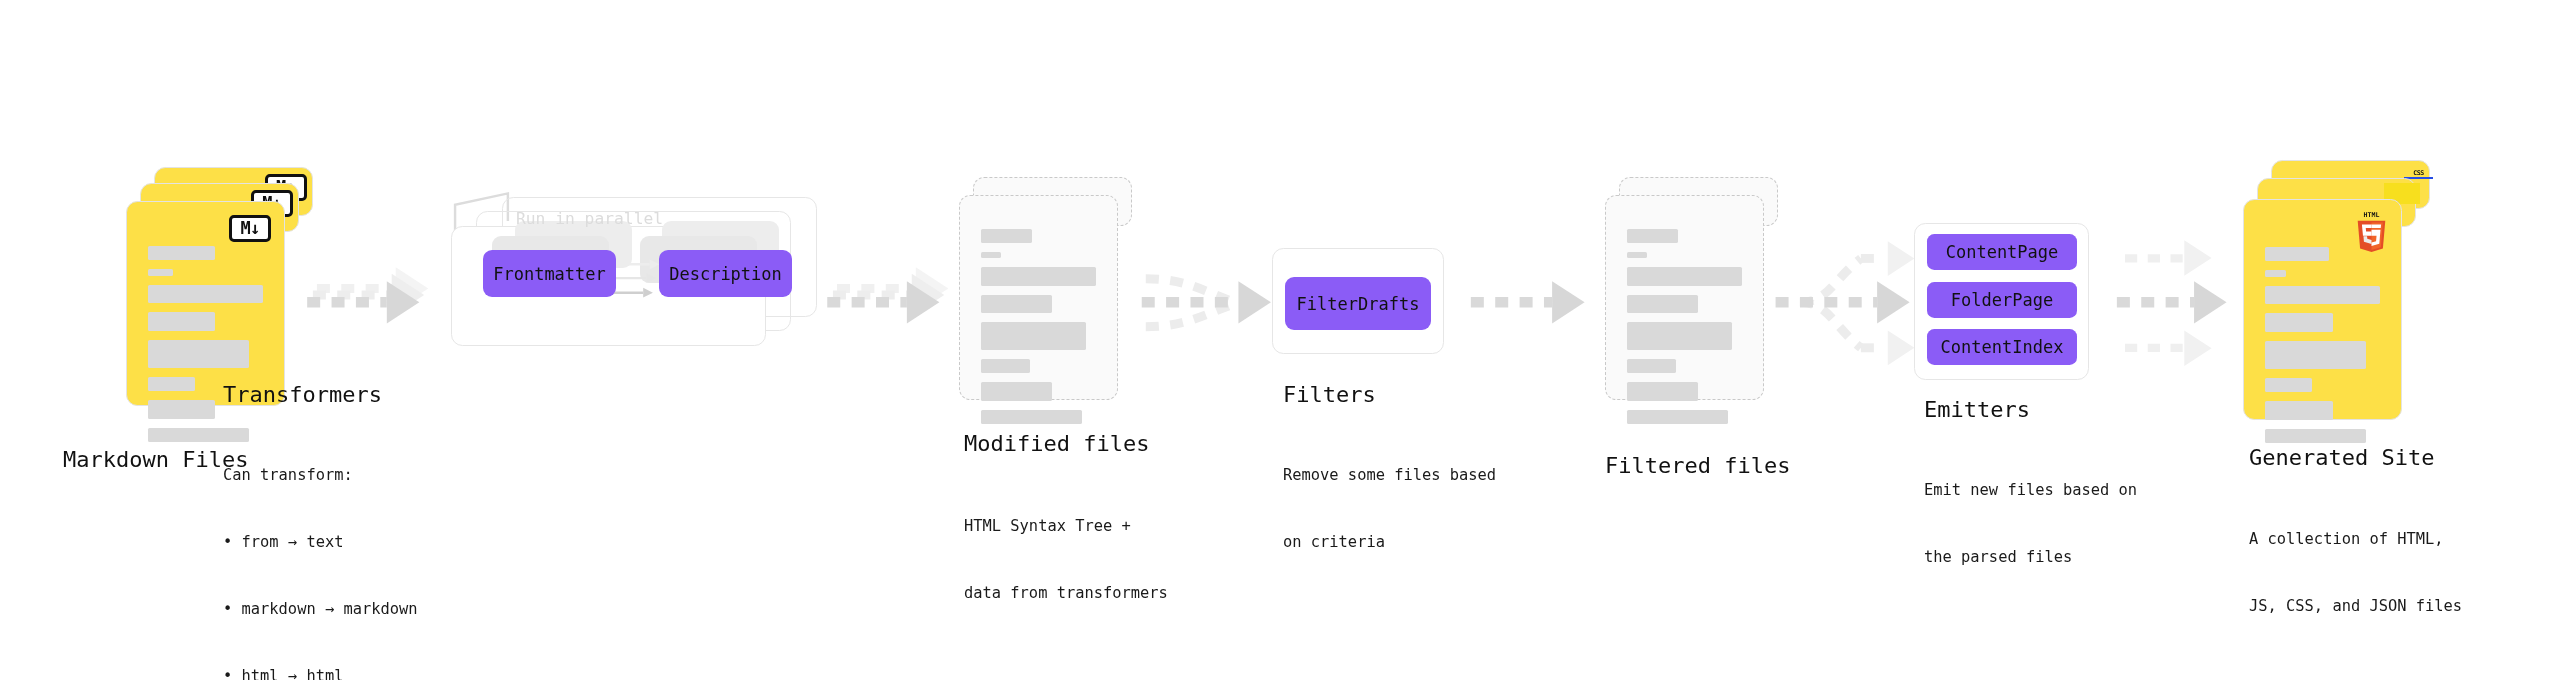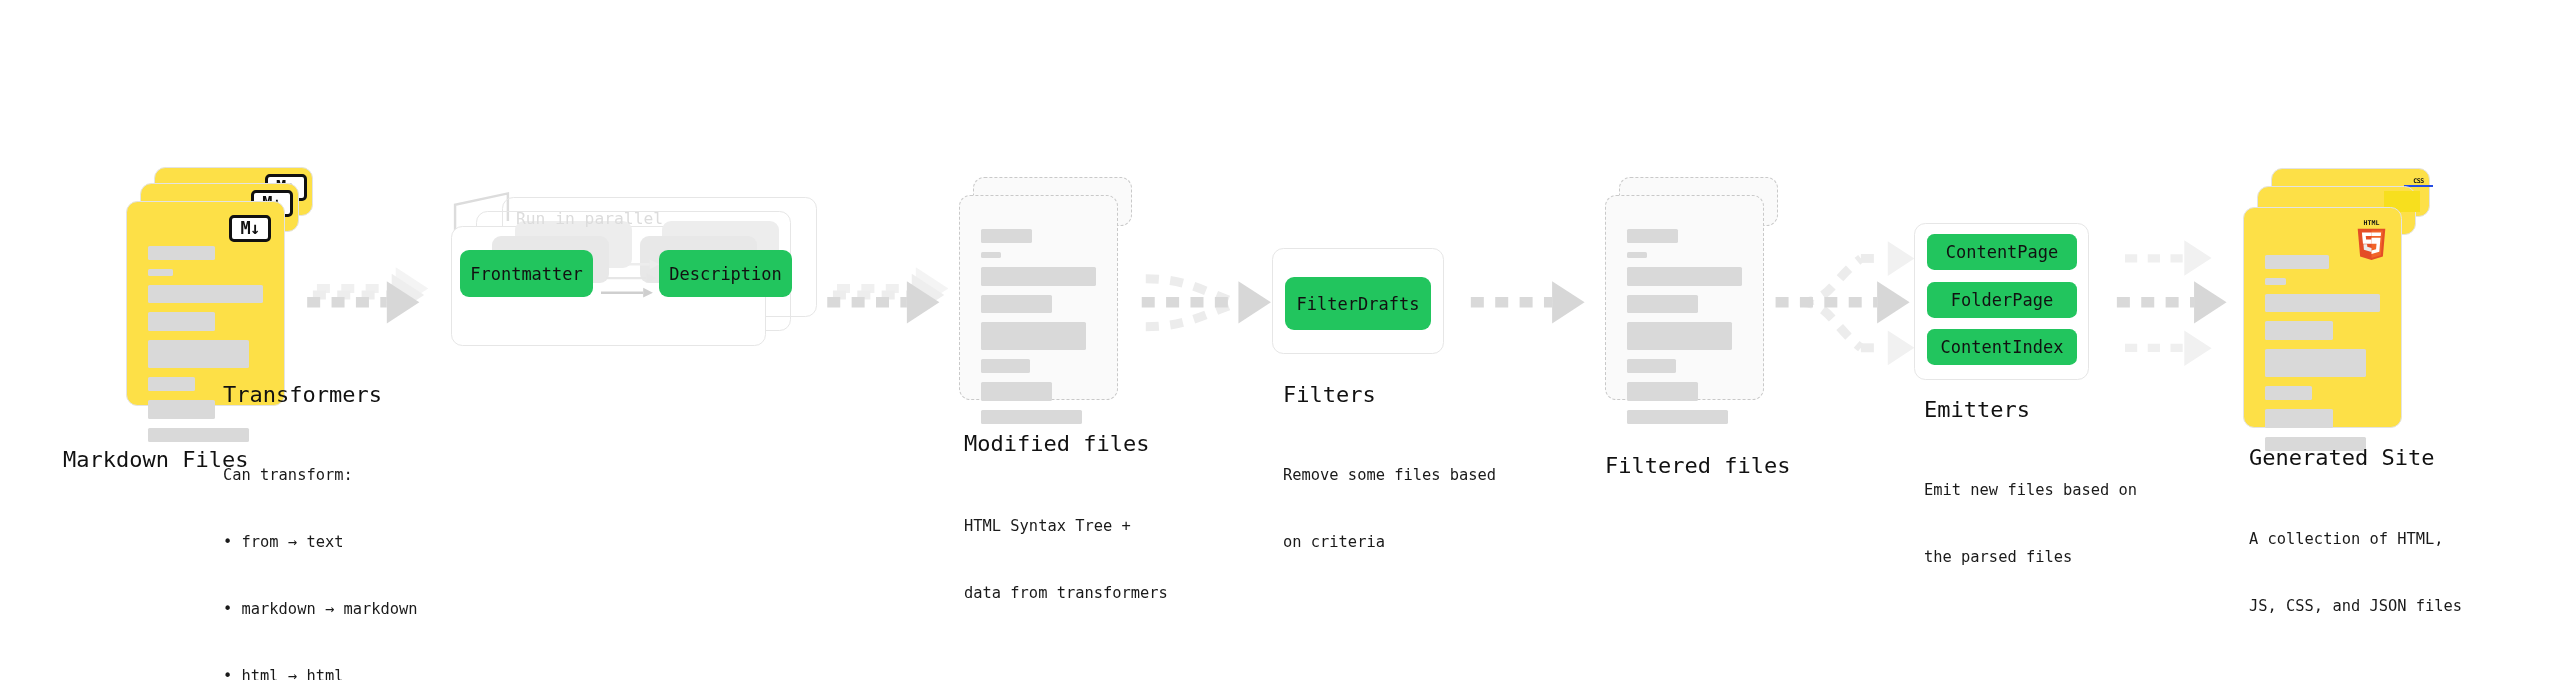--- a/index.html
+++ b/index.html
@@ -96,21 +96,21 @@
   .groupbox {
     position: absolute;
     box-sizing: border-box;
     background: #ffffff;
     border: 1.6px solid #e6e6e6;
     border-radius: 11.4px;
   }
   .chip {
     position: absolute;
     box-sizing: border-box;
-    background: #22c55e;
+    background: #8b5cf6;
     border-radius: 9px;
     display: flex;
     align-items: center;
     justify-content: center;
     font-size: 17px;
     color: #111;
     white-space: nowrap;
   }
   .chip.ghost { background: #e8e8e8; color: transparent; }
   .chip.ghost2 { background: #ededed; color: transparent; }
@@ -255,21 +255,21 @@
 
     <svg style="position:absolute; left:158px; top:69px; width:73px; height:45px;" viewBox="0 0 90 55">
       <line x1="12" y1="10" x2="60" y2="10" stroke="#ededed" stroke-width="3"></line>
       <polygon points="60,4 72,10 60,16" fill="#ededed"></polygon>
       <line x1="6" y1="27" x2="56" y2="27" stroke="#e6e6e6" stroke-width="3"></line>
       <polygon points="56,21 68,27 56,33" fill="#e6e6e6"></polygon>
       <line x1="0" y1="45" x2="52" y2="45" stroke="#cfcfcf" stroke-width="3"></line>
       <polygon points="52,39 64,45 52,51" fill="#cfcfcf"></polygon>
     </svg>
 
-    <div class="chip" style="left:17px; top:63px; width:133px; height:47px;">
+    <div class="chip" style="left:40px; top:63px; width:133px; height:47px;">
       <span>Frontmatter</span>
     </div>
     <div class="chip" style="left:216px; top:63px; width:133px; height:47px;">
       <span>Description</span>
     </div>
   </div>
 
   <div class="parallel-label" style="left:516px; top:197px;">Run in parallel</div>
 
   <div class="title" style="left:223px; top:382px;">Transformers</div>
@@ -341,21 +341,21 @@
     <div class="chip" style="left:13px; top:106px; width:150px; height:36px; border-radius:7.3px;">
       <span>ContentIndex</span>
     </div>
   </div>
   <div class="title" style="left:1924px; top:397px;">Emitters</div>
   <div class="caption" style="left:1924px; top:434px;">
     <div>Emit new files based on</div>
     <div>the parsed files</div>
   </div>
 
-  <div class="card-stack" style="left:2243px; top:168px; width:195px; height:336px;">
+  <div class="card-stack" style="left:2243px; top:160px; width:195px; height:336px;">
 
     <div class="sheet back2" style="left:28px; top:0px; width:159px; height:49px;"></div>
     <div class="badge" style="right:4.9px; top:9.8px;">
       <div class="css-badge">
         <div class="css-txt">CSS</div>
         <div class="css-rule"></div>
       </div>
     </div>
 
     <div class="sheet back1" style="left:14px; top:18px; width:159px; height:49px;"></div>

